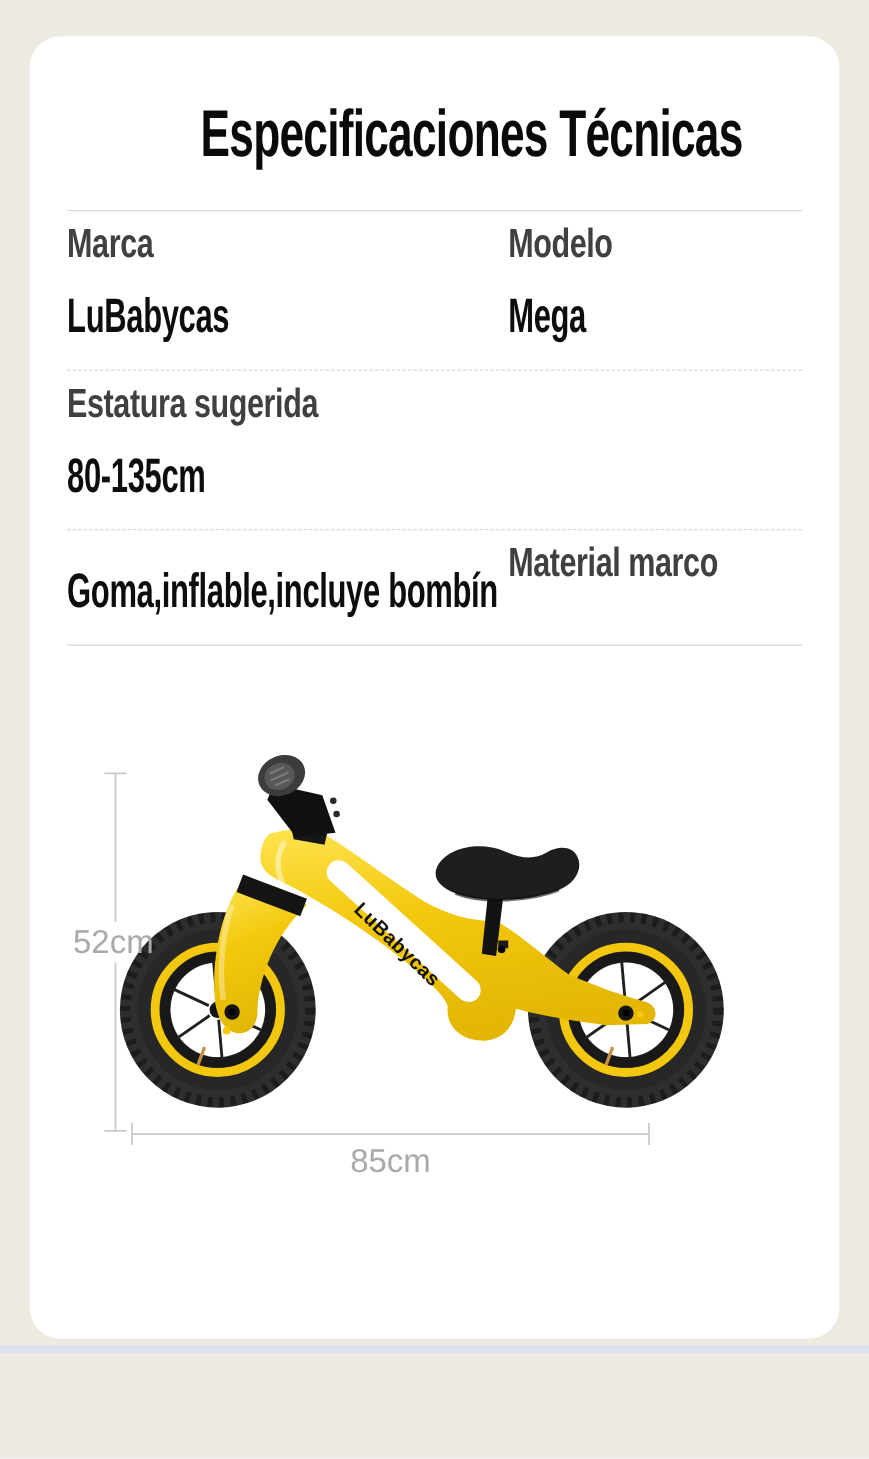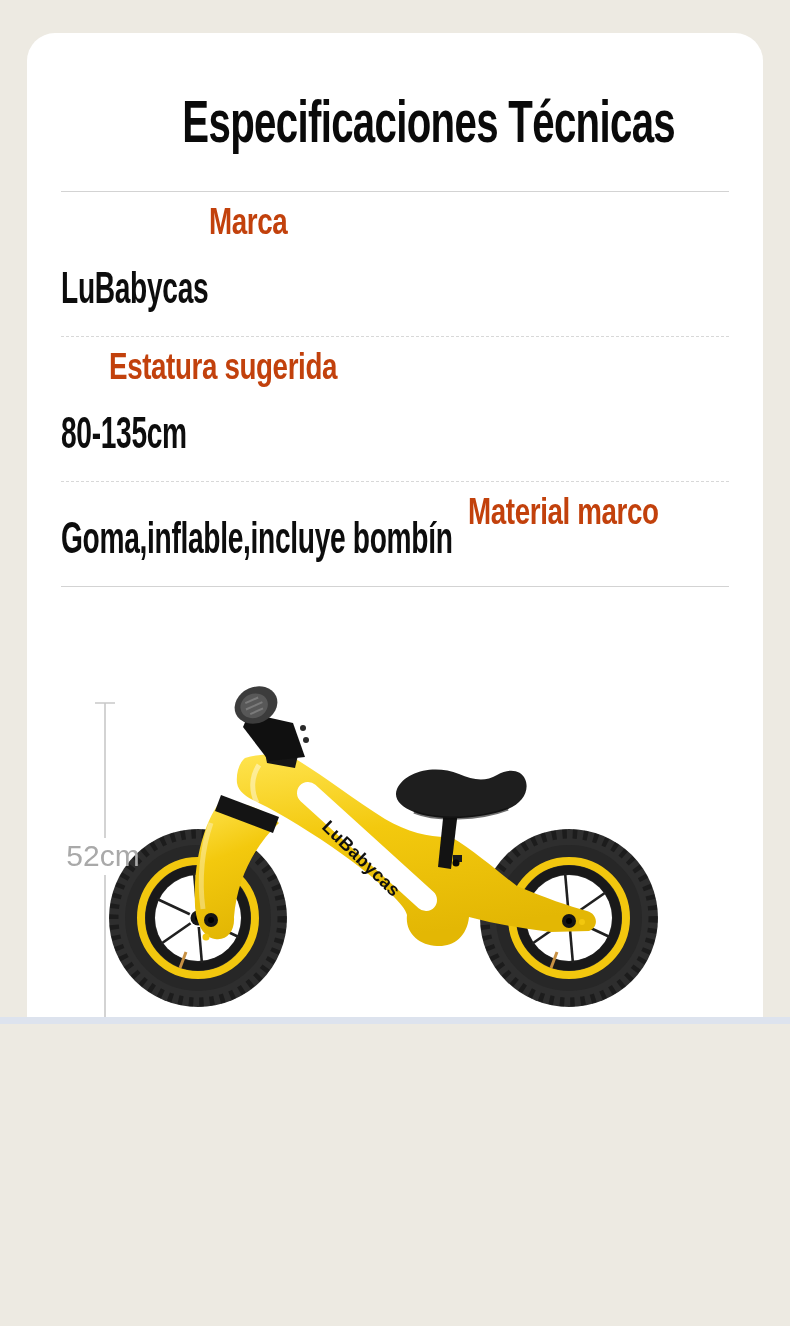--- a/index.html
+++ b/index.html
@@ -1,29 +1,29 @@
 <!DOCTYPE html>
 <html><head>
 <meta charset="utf-8">
 <style>
   html,body{margin:0;padding:0;}
   body{background:#edeae2;font-family:"Liberation Sans",sans-serif;}
-  .page{position:relative;width:790px;height:1024px;background:#edeae2;overflow:hidden;}
+  .page{position:relative;width:790px;height:1230px;background:#edeae2;overflow:hidden;}
   .card{position:absolute;left:27px;top:33px;width:736px;height:1184px;background:#ffffff;
         border-radius:28px;box-sizing:border-box;padding:0 34px;}
   .title-wrap{margin-top:57px;text-align:center;font-size:60px;font-weight:bold;
         color:#0a0a0a;line-height:1.08;}
   .cond-c{display:inline-block;transform:scaleX(.67);transform-origin:center;white-space:nowrap;letter-spacing:-1px;}
   .cond-l{display:inline-block;transform:scaleX(.75);transform-origin:left center;white-space:nowrap;letter-spacing:-0.5px;}
   .cond-v{display:inline-block;transform:scaleX(.64);transform-origin:left center;white-space:nowrap;letter-spacing:-0.5px;}
   .spec-table{margin-top:36px;border-top:1px solid #d3d3d3;}
   .spec-row{display:grid;grid-template-columns:60% 40%;padding:10px 0 24px;}
   .spec-row.dashed{border-bottom:1px dashed #d8d8d8;}
   .spec-row.solid{border-bottom:1px solid #d3d3d3;}
-  .spec-label{font-size:37px;font-weight:bold;color:#c2410c;line-height:40px;text-align:center;}
+  .spec-label{font-size:37px;font-weight:bold;color:#404040;line-height:40px;}
   .spec-value{margin-top:22px;font-size:44px;font-weight:bold;color:#0d0d0d;line-height:48px;}
   .diagram{margin:78px 0 0 -8px;width:660px;height:410px;}
   svg{font-family:"Liberation Sans",sans-serif;}
   .footer-strip{position:absolute;left:0;bottom:0;width:790px;height:7px;background:#dde3ee;}
 </style>
 </head>
 <body>
 
 <div class="page">
   <div class="card">
@@ -31,20 +31,24 @@
     <div class="title-wrap">
       <span class="cond-c">Especificaciones Técnicas</span>
     </div>
 
     <div class="spec-table">
 
       <div class="spec-row dashed">
         <div>
           <div class="spec-label"><span class="cond-l">Marca</span></div>
           <div class="spec-value"><span class="cond-v">LuBabycas</span></div>
+        </div>
+        <div>
+          <div class="spec-label"><span class="cond-l">Modelo</span></div>
+          <div class="spec-value"><span class="cond-v">Mega</span></div>
         </div>
       </div>
 
       <div class="spec-row dashed">
         <div>
           <div class="spec-label"><span class="cond-l">Estatura sugerida</span></div>
           <div class="spec-value"><span class="cond-v">80-135cm</span></div>
         </div>
       </div>
 

